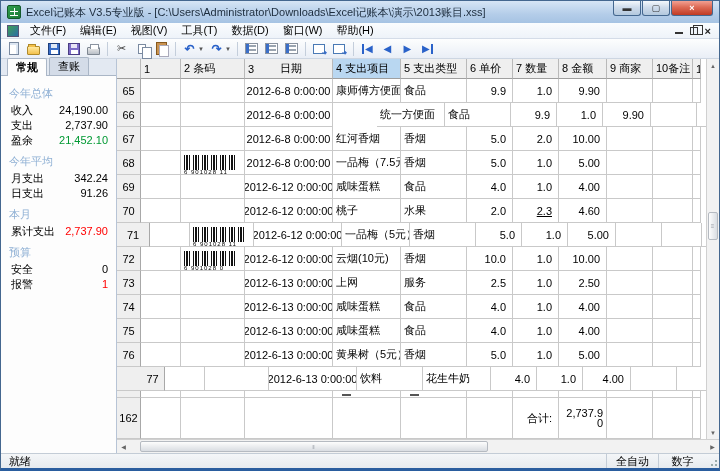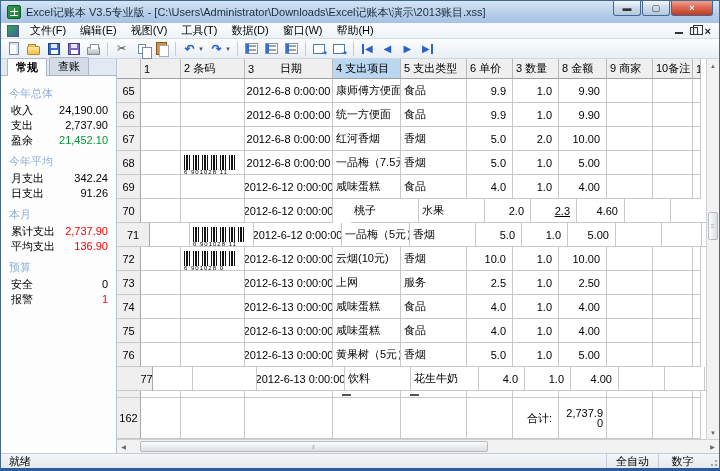--- a/index.html
+++ b/index.html
@@ -302,24 +302,20 @@
           </div>
           <div class="stat-row">
             <span class="stat-label">日支出</span>
             <span class="stat-val" style="color: rgb(0, 0, 0);">91.26</span>
           </div>
           <div class="sec-title">本月</div>
           <div class="stat-row">
             <span class="stat-label">累计支出</span>
             <span class="stat-val" style="color: rgb(255, 0, 0);">2,737.90</span>
           </div>
-          <div class="stat-row">
-            <span class="stat-label">平均支出</span>
-            <span class="stat-val" style="color: rgb(255, 0, 0);">136.90</span>
-          </div>
           <div class="sec-title">预算</div>
           <div class="stat-row">
             <span class="stat-label">安全</span>
             <span class="stat-val" style="color: rgb(0, 0, 0);">0</span>
           </div>
           <div class="stat-row">
             <span class="stat-label">报警</span>
             <span class="stat-val" style="color: rgb(255, 0, 0);">1</span>
           </div>
         </div>
@@ -333,21 +329,21 @@
               <div class="cell gutter" style="width: 24px;"></div>
               <div class="cell" style="width: 40px;">1</div>
               <div class="cell" style="width: 64px;">2 条码</div>
               <div class="cell" style="width: 88px;">
                 <span class="hdr-num">3</span>
                 <span class="hdr-lbl">日期</span>
               </div>
               <div class="cell sel" style="width: 68px;">4 支出项目</div>
               <div class="cell" style="width: 66px;">5 支出类型</div>
               <div class="cell" style="width: 46px;">6 单价</div>
-              <div class="cell" style="width: 46px;">3 数量</div>
+              <div class="cell" style="width: 46px;">7 数量</div>
               <div class="cell" style="width: 48px;">8 金额</div>
               <div class="cell" style="width: 46px;">9 商家</div>
               <div class="cell" style="width: 40px;">10备注</div>
               <div class="cell" style="width: 8px;">11</div>
             </div>
             <div class="grow drow">
               <div class="cell gutter" style="width: 24px;">65</div>
               <div class="cell " style="width: 40px;"></div>
               <div class="cell " style="width: 64px;"></div>
               <div class="cell c-center" style="width: 88px;">2012-6-8 0:00:00</div>
@@ -358,21 +354,21 @@
               <div class="cell c-right" style="width: 48px;">9.90</div>
               <div class="cell " style="width: 46px;"></div>
               <div class="cell " style="width: 40px;"></div>
               <div class="cell " style="width: 8px;"></div>
             </div>
             <div class="grow drow">
               <div class="cell gutter" style="width: 24px;">66</div>
               <div class="cell " style="width: 40px;"></div>
               <div class="cell " style="width: 64px;"></div>
               <div class="cell c-center" style="width: 88px;">2012-6-8 0:00:00</div>
-              <div class="cell " style="width: 68px;">统一方便面</div>
+              <div class="cell " style="width: 68px; margin-left: 44px;">统一方便面</div>
               <div class="cell " style="width: 66px;">食品</div>
               <div class="cell c-right" style="width: 46px;">9.9</div>
               <div class="cell c-right" style="width: 46px;">1.0</div>
               <div class="cell c-right" style="width: 48px;">9.90</div>
               <div class="cell " style="width: 46px;"></div>
               <div class="cell " style="width: 40px;"></div>
               <div class="cell " style="width: 8px;"></div>
             </div>
             <div class="grow drow">
               <div class="cell gutter" style="width: 24px;">67</div>
@@ -419,21 +415,21 @@
               <div class="cell c-right" style="width: 48px;">4.00</div>
               <div class="cell " style="width: 46px;"></div>
               <div class="cell " style="width: 40px;"></div>
               <div class="cell " style="width: 8px;"></div>
             </div>
             <div class="grow drow">
               <div class="cell gutter" style="width: 24px;">70</div>
               <div class="cell " style="width: 40px;"></div>
               <div class="cell " style="width: 64px;"></div>
               <div class="cell c-center" style="width: 88px;">2012-6-12 0:00:00</div>
-              <div class="cell " style="width: 68px; margin-left: 18px;">桃子</div>
+              <div class="cell " style="width: 68px;">桃子</div>
               <div class="cell " style="width: 66px;">水果</div>
               <div class="cell c-right" style="width: 46px;">2.0</div>
               <div class="cell c-right" style="width: 46px; text-decoration: underline;">2.3</div>
               <div class="cell c-right" style="width: 48px;">4.60</div>
               <div class="cell " style="width: 46px;"></div>
               <div class="cell " style="width: 40px;"></div>
               <div class="cell " style="width: 8px;"></div>
             </div>
             <div class="grow drow">
               <div class="cell gutter" style="width: 33px;">71</div>
@@ -523,21 +519,21 @@
               <div class="cell " style="width: 68px;">黄果树（5元）</div>
               <div class="cell " style="width: 66px;">香烟</div>
               <div class="cell c-right" style="width: 46px;">5.0</div>
               <div class="cell c-right" style="width: 46px;">1.0</div>
               <div class="cell c-right" style="width: 48px;">5.00</div>
               <div class="cell " style="width: 46px;"></div>
               <div class="cell " style="width: 40px;"></div>
               <div class="cell " style="width: 8px;"></div>
             </div>
             <div class="grow drow">
-              <div class="cell gutter" style="width: 36px; padding-left: 25px;">77</div>
+              <div class="cell gutter" style="width: 48px; padding-left: 25px;">77</div>
               <div class="cell " style="width: 40px;"></div>
               <div class="cell " style="width: 64px;"></div>
               <div class="cell c-center" style="width: 88px;">2012-6-13 0:00:00</div>
               <div class="cell " style="width: 66px;">饮料</div>
               <div class="cell " style="width: 68px;">花生牛奶</div>
               <div class="cell c-right" style="width: 46px;">4.0</div>
               <div class="cell c-right" style="width: 46px;">1.0</div>
               <div class="cell c-right" style="width: 48px;">4.00</div>
               <div class="cell " style="width: 46px;"></div>
               <div class="cell " style="width: 40px;"></div>

